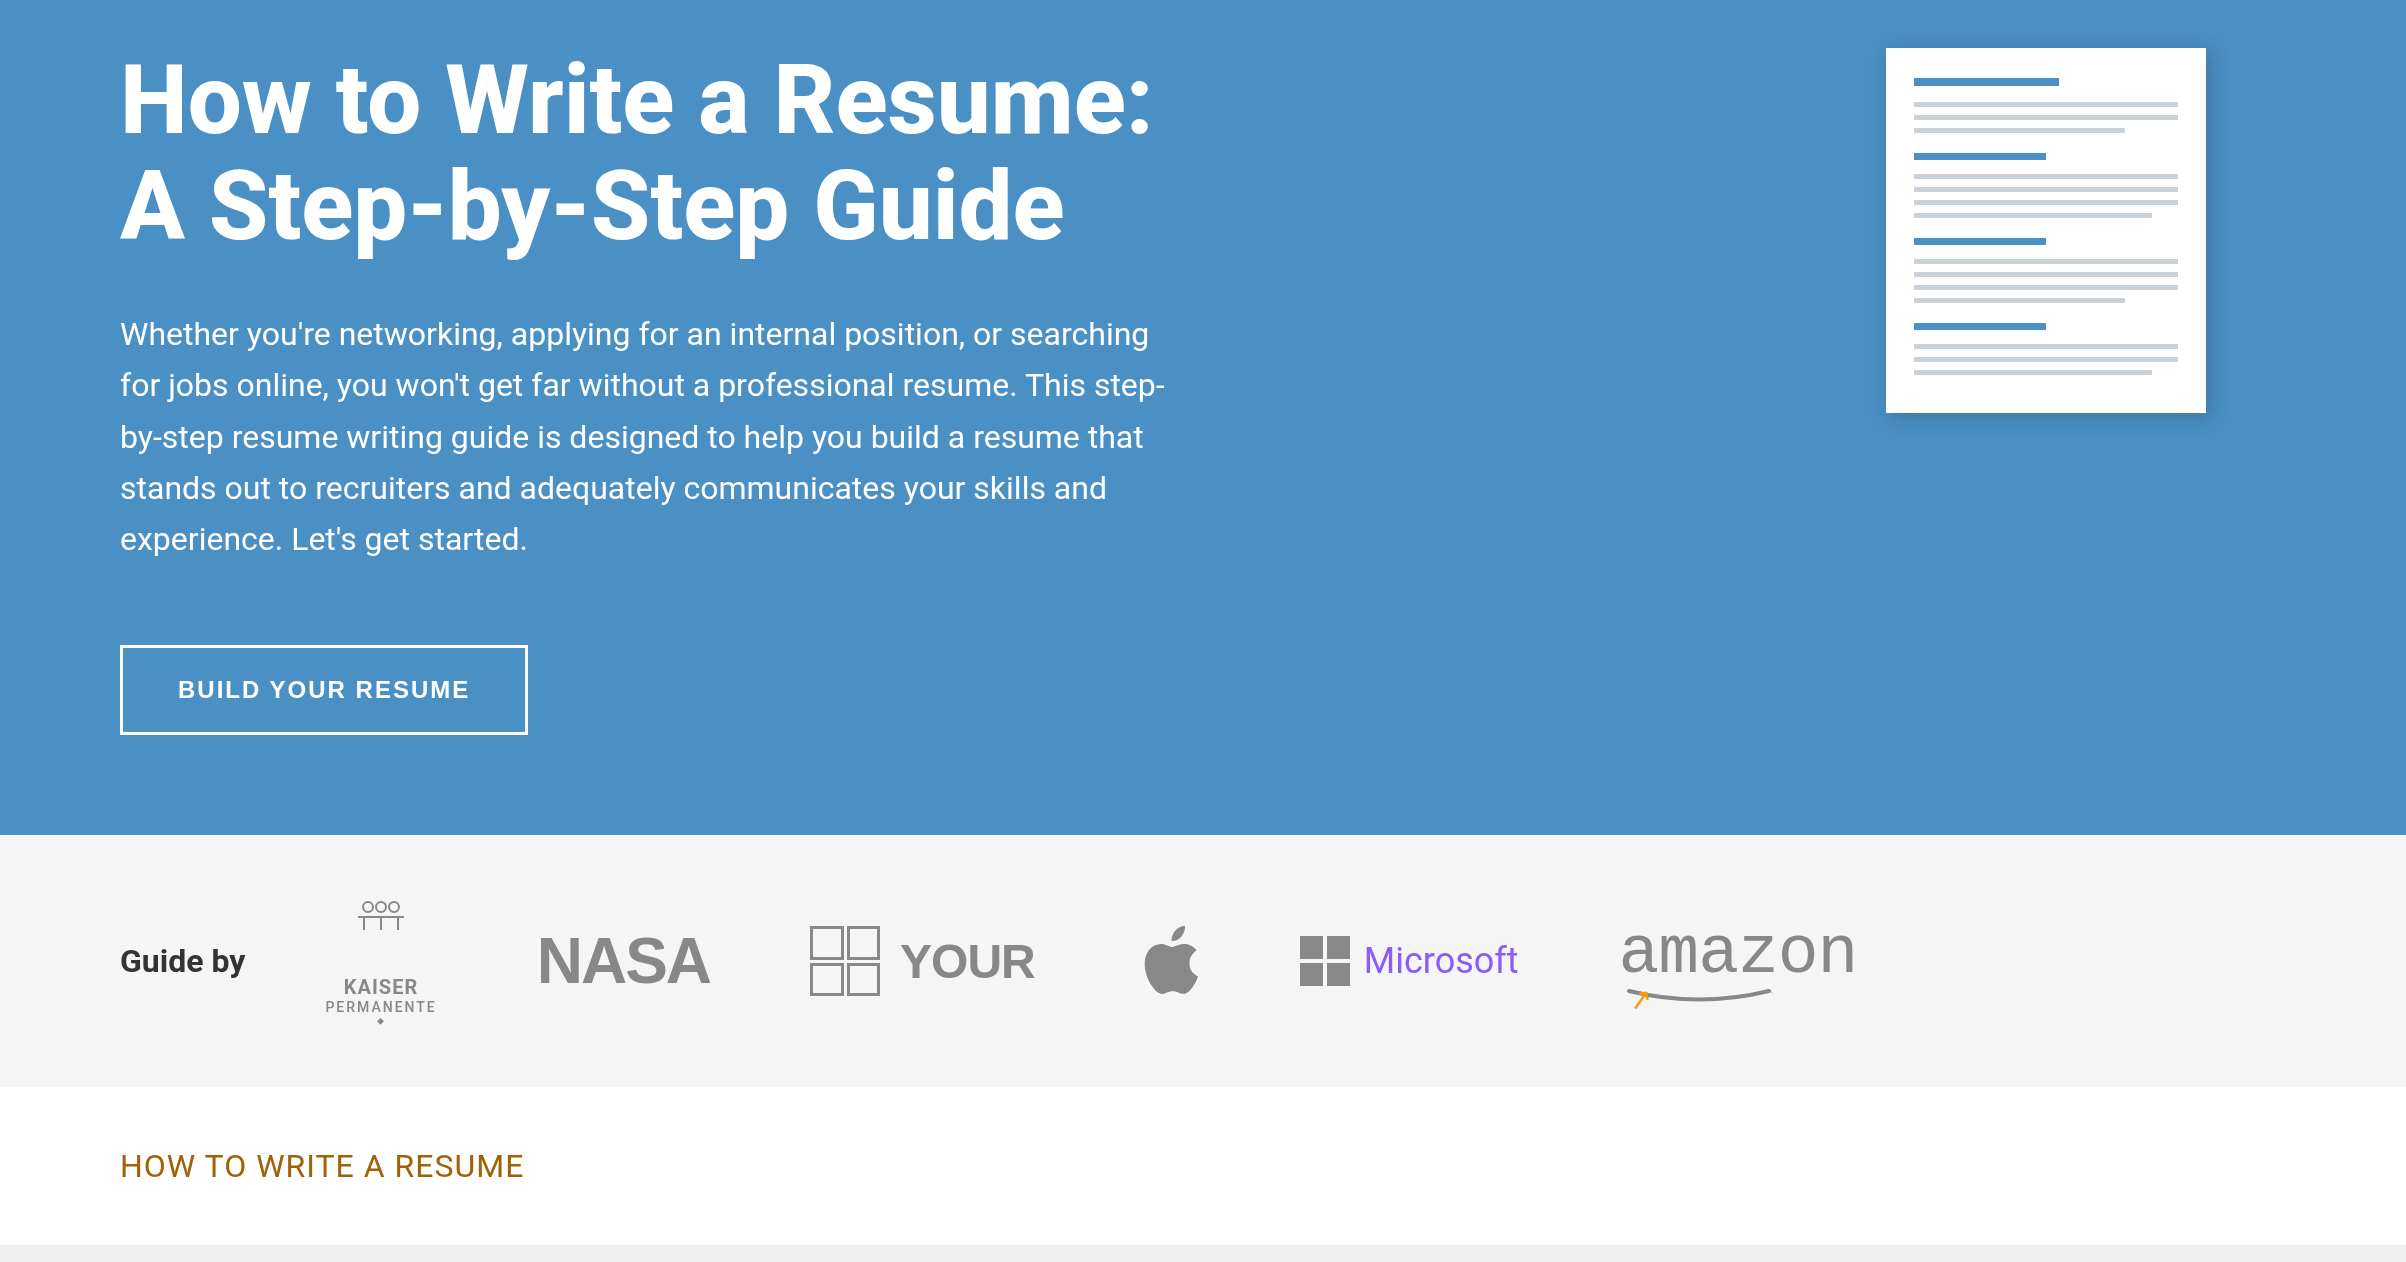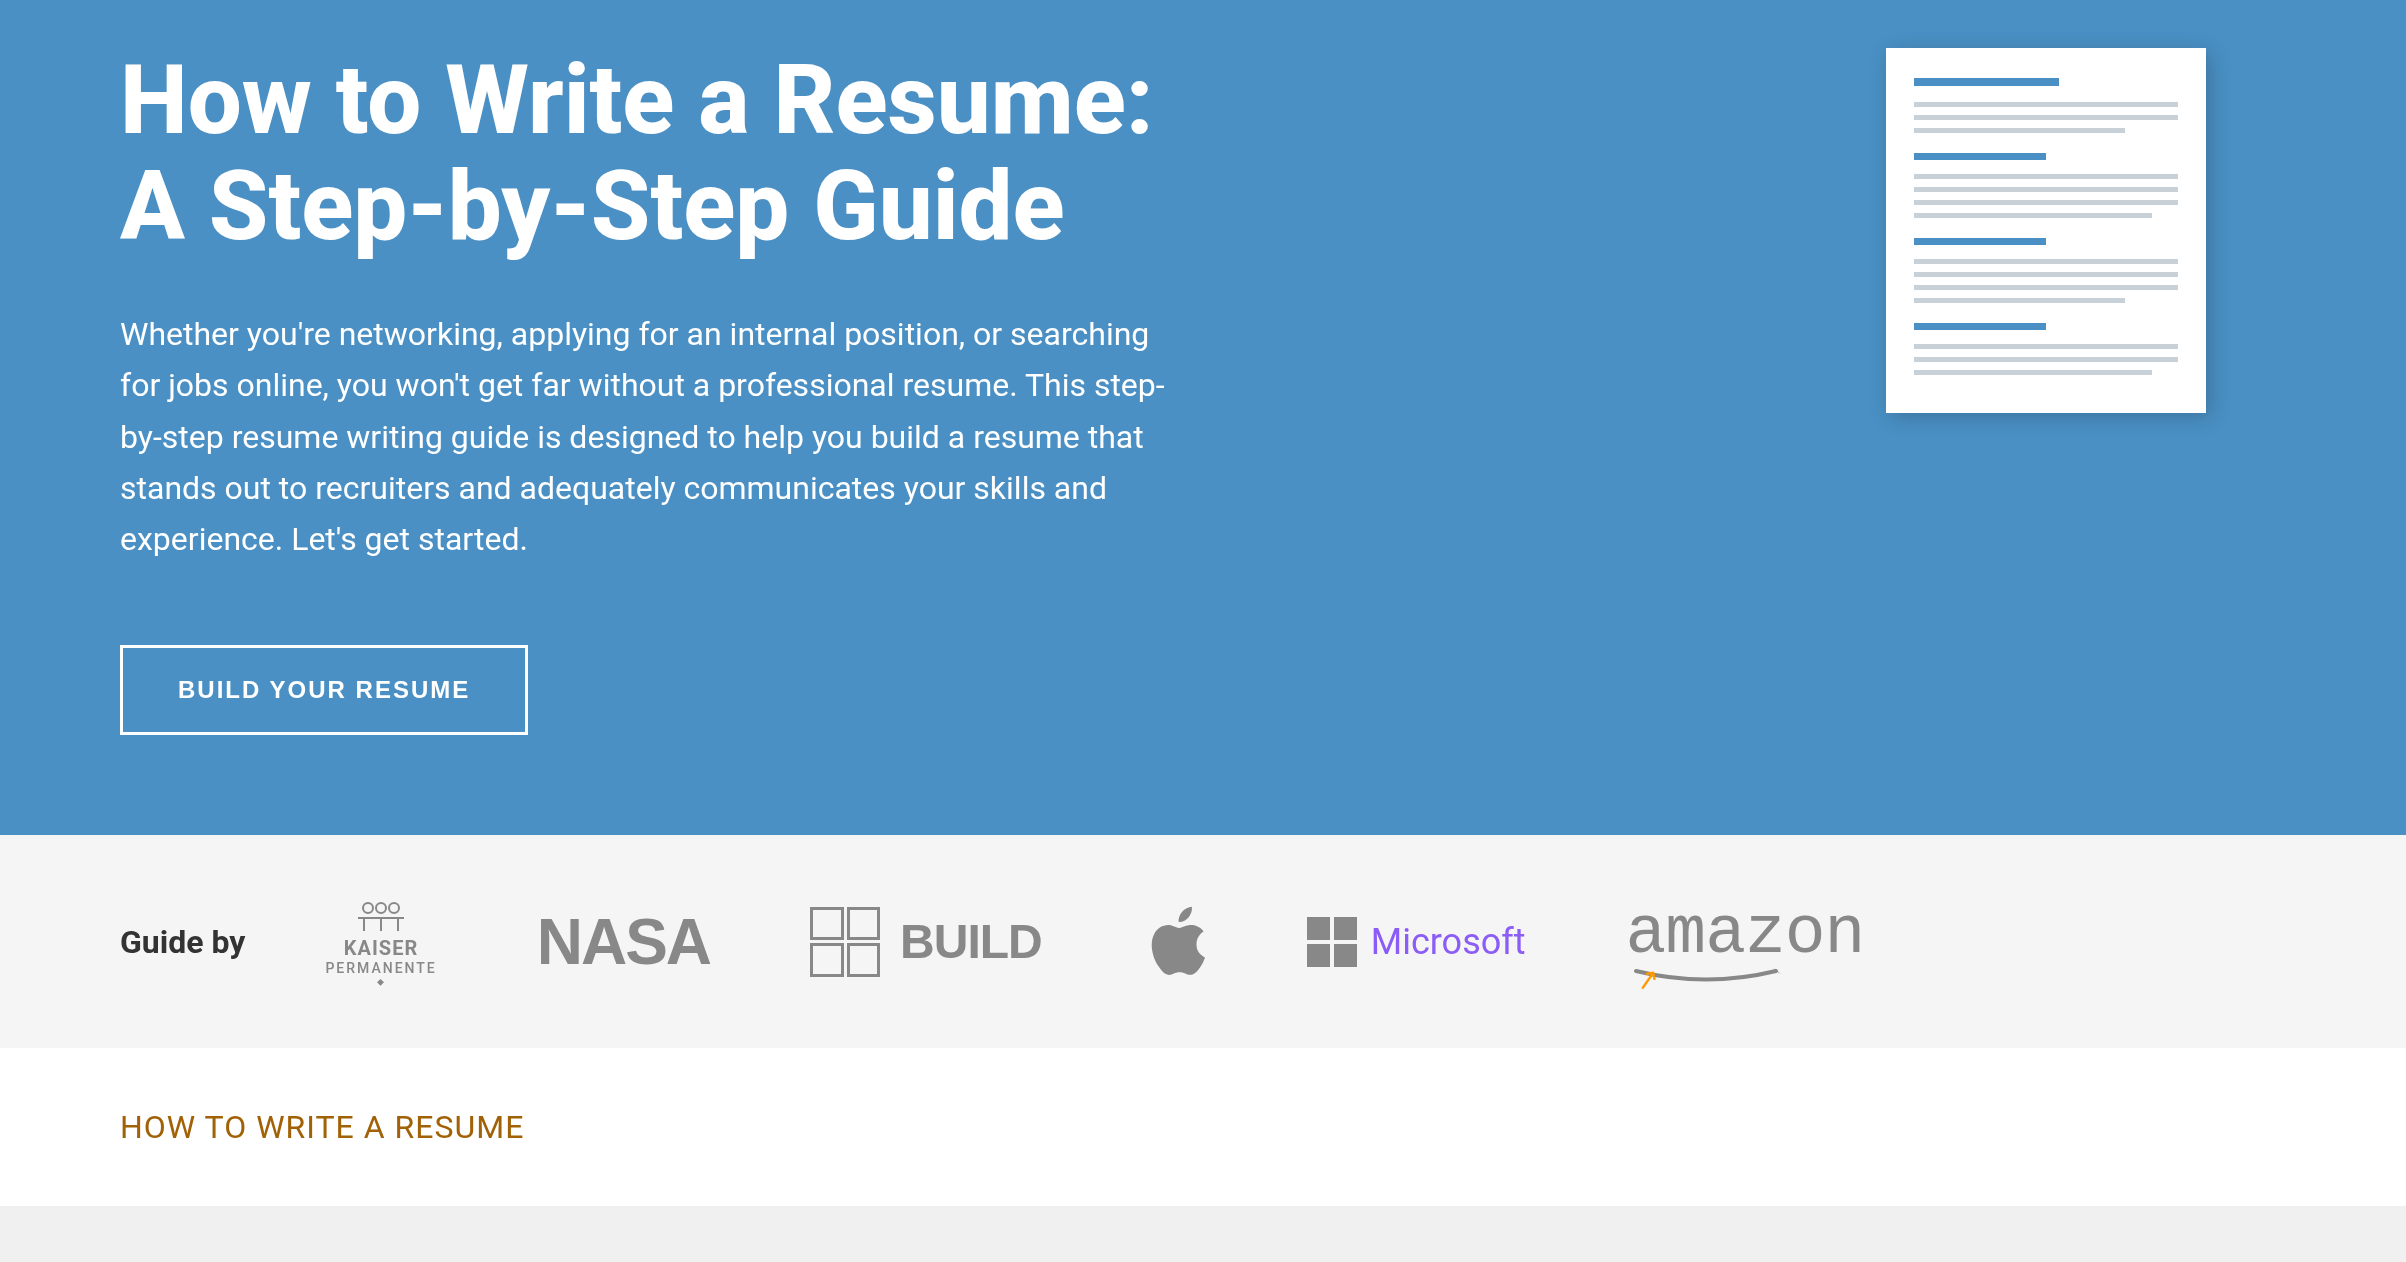--- a/index.html
+++ b/index.html
@@ -118,20 +118,21 @@
       display: flex;
       align-items: center;
       gap: 100px;
       flex-wrap: nowrap;
     }
 
     .company-logo {
       display: flex;
       align-items: center;
       color: #888888;
+      gap: 40px;
     }
 
     
     .kaiser-logo {
       display: flex;
       flex-direction: column;
       align-items: center;
     }
 
     .nasa-text {
@@ -282,21 +283,21 @@
       <span class="nasa-text">NASA</span>
     </div>
 
     <div class="company-logo kpmg-wrapper">
       <div class="kpmg-box">
         <div class="kpmg-cell"></div>
         <div class="kpmg-cell"></div>
         <div class="kpmg-cell"></div>
         <div class="kpmg-cell"></div>
       </div>
-      <span class="kpmg-text">BUILD</span>
+      <span class="kpmg-text">YOUR</span>
     </div>
 
     <div class="company-logo">
       <svg width="65" height="80" viewBox="0 0 65 80" fill="#888888">
         <path d="M54.5 42c-.1-8.3 6.8-12.3 7.1-12.5-3.9-5.7-9.9-6.4-12-6.5-5.1-.5-10 3-12.6 3s-6.6-3-10.9-2.9c-5.6.1-10.8 3.3-13.6 8.3-5.8 10.1-1.5 25 4.2 33.2 2.8 4 6 8.4 10.3 8.3 4.1-.2 5.7-2.7 10.7-2.7s6.4 2.7 10.8 2.6c4.4-.1 7.2-4 10-8.1 3.1-4.6 4.4-9.1 4.5-9.3-.1-.1-8.4-3.2-8.5-12.4zM46.5 15.4c2.3-2.8 3.9-6.7 3.4-10.6-3.3.1-7.4 2.2-9.7 5-2.1 2.4-4 6.4-3.5 10.2 3.7.3 7.5-1.9 9.8-4.6z"></path>
       </svg>
     </div>
 
     <div class="company-logo microsoft-wrapper">
       <div class="microsoft-grid">

